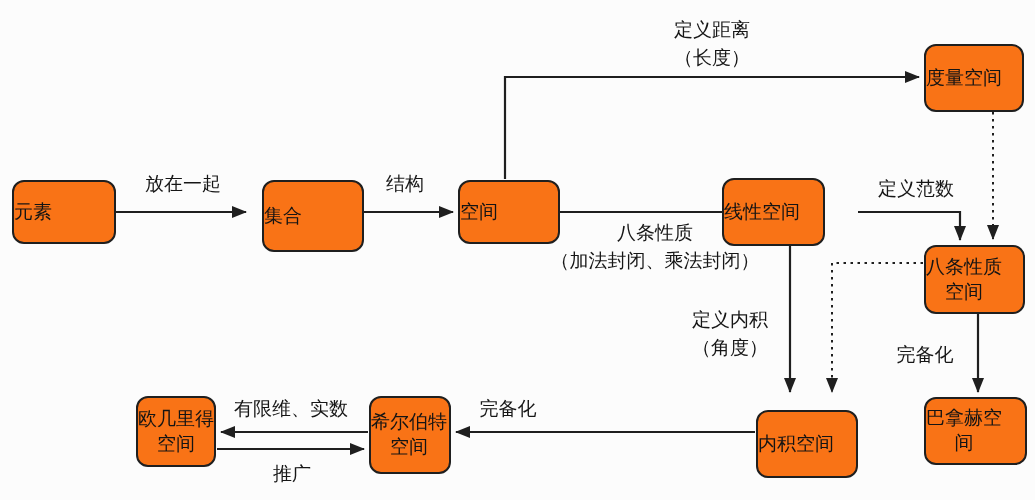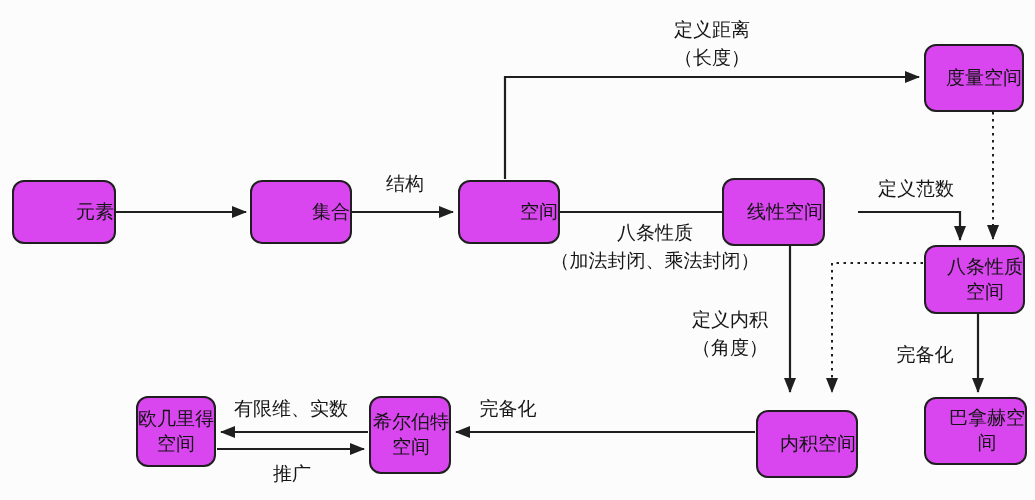--- a/index.html
+++ b/index.html
@@ -15,26 +15,26 @@
     overflow:hidden;
   }
   .edge-layer{
     position:absolute;
     left:0;top:0;
     width:1035px;height:500px;
   }
   .node{
     position:absolute;
     box-sizing:border-box;
-    background:#d946ef;
+    background:#f97316;
     border:2.5px solid #1f1f1f;
     border-radius:12px;
     display:flex;
     align-items:center;
-    justify-content:flex-end;
+    justify-content:flex-start;
     text-align:center;
     color:#141414;
     font-size:19px;
     line-height:1.3;
     white-space:pre-line;
   }
   .node.small{font-size:19px;}
   .edge-label{
     position:absolute;
     transform:translateX(-50%);
@@ -76,21 +76,21 @@
     <path d="M978,314 V392" marker-end="url(#arrow)"></path>
     <path d="M755,432 H456" marker-end="url(#arrow)"></path>
     <path d="M368,432 H221" marker-end="url(#arrow)"></path>
     <path d="M217,449 H364" marker-end="url(#arrow)"></path>
   </svg>
 
   <div class="node" style="left:12px;top:180px;width:104px;height:64px">
     <span>元素</span>
   </div>
 
-  <div class="node" style="left:250px;top:180px;width:102px;height:64px">
+  <div class="node" style="left:262px;top:180px;width:102px;height:72px">
     <span>集合</span>
   </div>
 
   <div class="node" style="left:458px;top:180px;width:102px;height:64px">
     <span>空间</span>
   </div>
 
   <div class="node" style="left:924px;top:44px;width:100px;height:68px">
     <span>度量空间</span>
   </div>
@@ -116,20 +116,21 @@
   <div class="node small" style="left:369px;top:396px;width:82px;height:78px">
     <span>希尔伯特
 空间</span>
   </div>
 
   <div class="node small" style="left:136px;top:396px;width:80px;height:71px">
     <span>欧几里得
 空间</span>
   </div>
 
+  <div class="edge-label" style="left:183px;top:170px">放在一起</div>
 
   <div class="edge-label" style="left:405px;top:170px">结构</div>
 
   <div class="edge-label" style="left:712px;top:16px">定义距离
 （长度）</div>
 
   <div class="edge-label" style="left:916px;top:175px">定义范数</div>
 
   <div class="edge-label" style="left:655px;top:219px">八条性质
 （加法封闭、乘法封闭）</div>

